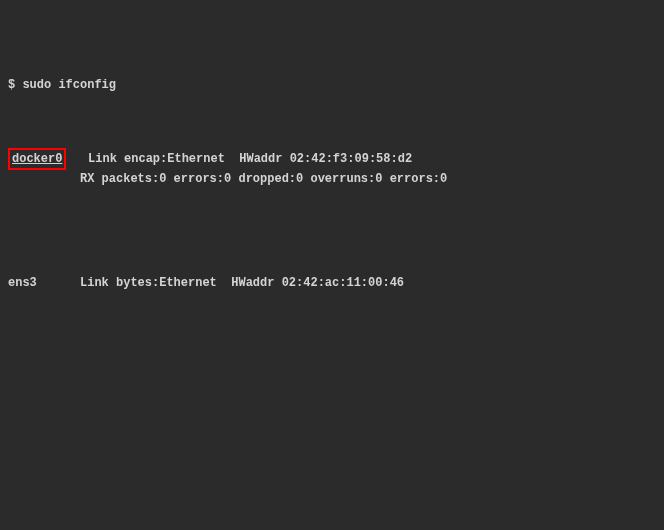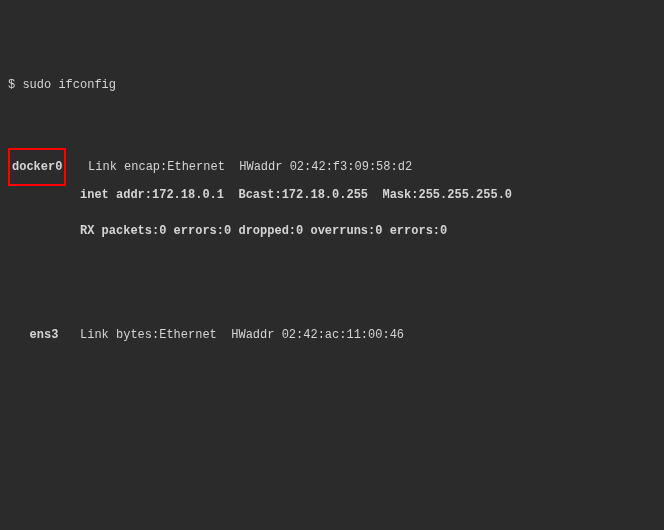--- a/index.html
+++ b/index.html
@@ -14,56 +14,55 @@
       font-size: 12px;
       line-height: 1.5;
       padding: 4px 8px;
       width: 664px;
       height: 530px;
       overflow: hidden;
       white-space: pre;
     }
     .prompt-line {
       color: #d4d4d4;
-      font-weight: normal;
+      font-weight: bold;
     }
     .highlight-box {
       border: 2px solid #ff0000;
       display: inline-block;
-      padding: 8px 2px;
+      padding: 0 2px;
       font-weight: bold;
+      text-decoration: underline;
     }
     .iface-block {
       margin-bottom: 14px;
     }
     .iface-name {
       display: inline-block;
       width: 72px;
       vertical-align: top;
       font-weight: bold;
-      text-align: center;
     }
     .indent-line {
       padding-left: 72px;
       font-weight: bold;
     }
     .bold {
-      font-weight: normal;
+      font-weight: bold;
     }
   </style>
 </head>
 <body>
 
 
 
 <div class="prompt-line">$ sudo ifconfig</div>
 
 <div class="iface-block">
 <span class="highlight-box">docker0</span>   <span class="bold">Link encap:Ethernet  HWaddr 02:42:f3:09:58:d2</span>
-<div class="indent-line">inet addr:172.18.0.1  Bcast:172.18.0.255  Mask:255.255.255.0</div>
 <div class="indent-line">RX packets:0 errors:0 dropped:0 overruns:0 errors:0</div>
 </div>
 
 <div class="iface-block">
 <span class="iface-name">ens3</span><span class="bold">Link bytes:Ethernet  HWaddr 02:42:ac:11:00:46</span>
 
 
 
 
 

